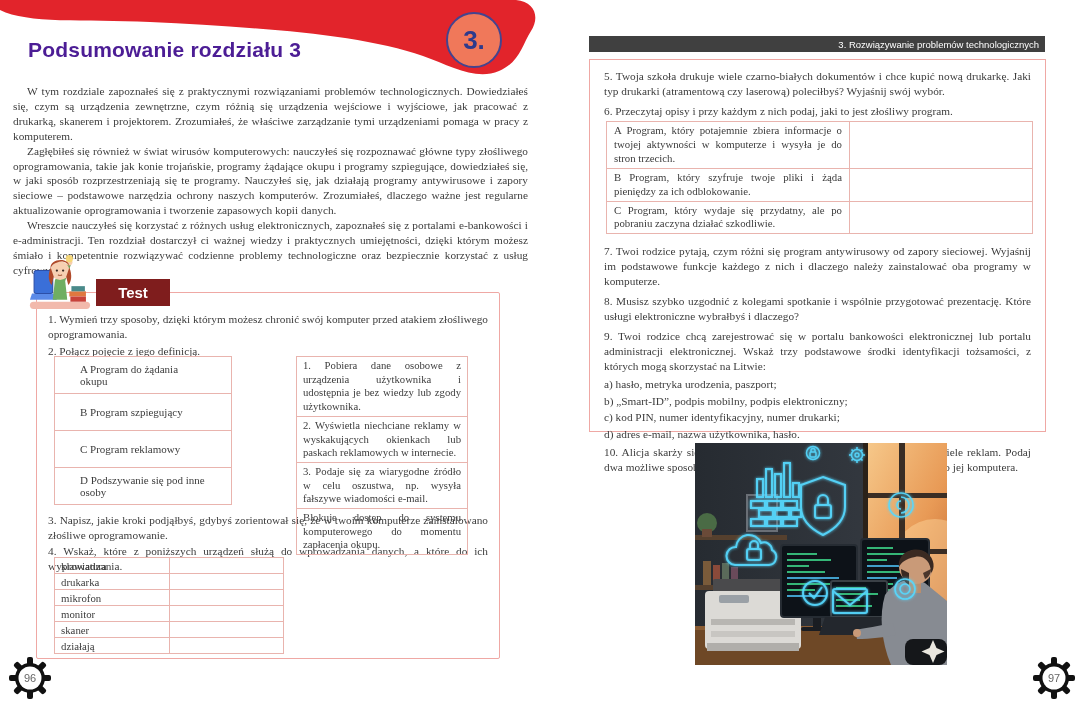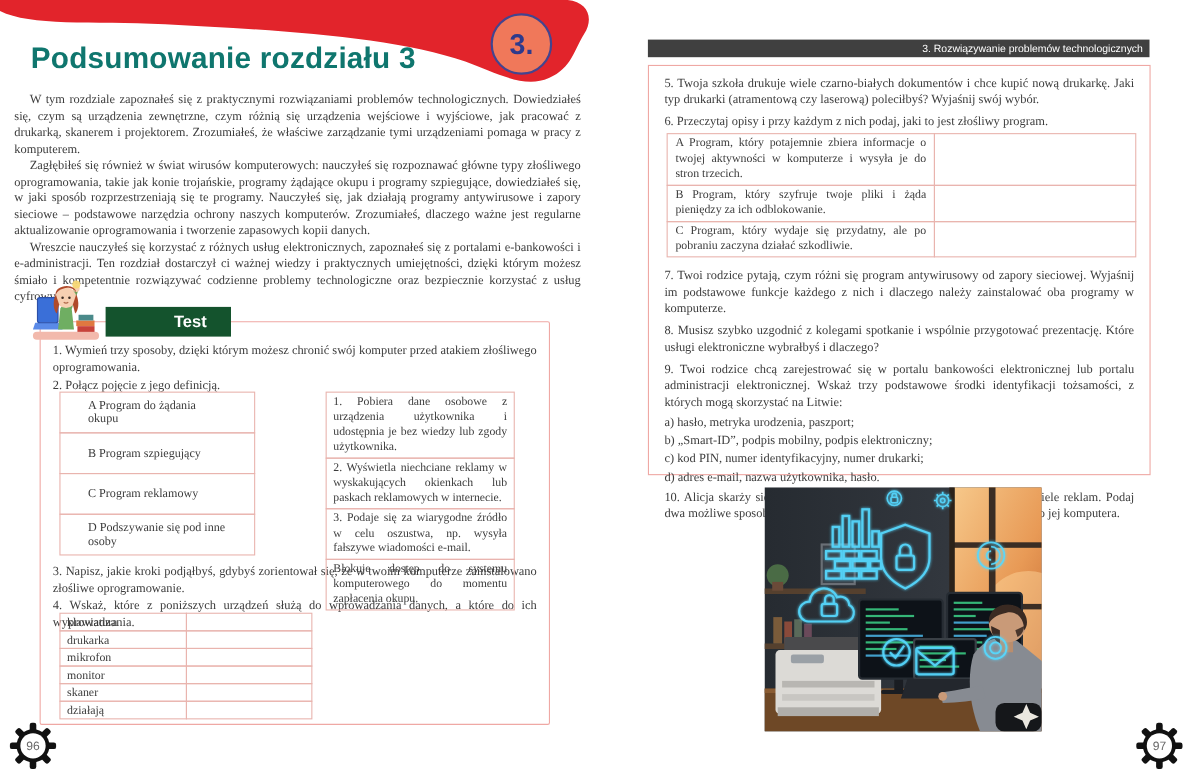--- a/index.html
+++ b/index.html
@@ -5,28 +5,28 @@
   html,body{margin:0;padding:0;background:#fff;}
   .stage{position:relative;width:1080px;height:701px;background:#fff;overflow:hidden;
          font-family:"Liberation Serif",serif;color:#3c3c3c;}
   
   .wave-svg{position:absolute;left:0;top:0;}
   .badge{position:absolute;left:446px;top:12px;width:56px;height:56px;border-radius:50%;
          background:#f0785a;border:2px solid #43448f;box-sizing:border-box;
          display:flex;align-items:center;justify-content:center;
          font-family:"Liberation Sans",sans-serif;font-weight:bold;font-size:26px;color:#2d3a8c;z-index:3;}
   .lp-title{position:absolute;left:28px;top:38px;font-family:"Liberation Sans",sans-serif;
-            font-weight:bold;font-size:27px;color:#0f766e;letter-spacing:.2px;}
+            font-weight:bold;font-size:21px;color:#4c1d95;letter-spacing:.2px;}
   .lp-body{position:absolute;left:13px;top:84px;width:515px;font-size:11.3px;line-height:14.9px;text-align:justify;}
   .lp-body p{margin:0;text-indent:14px;}
   .test-box{position:absolute;left:36px;top:292px;width:464px;height:367px;
             border:1.5px solid #efa8a4;border-radius:2px;box-sizing:border-box;z-index:1;}
-  .test-tab{position:absolute;left:96px;top:279px;width:74px;height:27px;background:#14532d;z-index:2;
+  .test-tab{position:absolute;left:96px;top:279px;width:74px;height:27px;background:#7f1d1d;z-index:2;
             display:flex;align-items:center;justify-content:center;color:#fff;
-            font-family:"Liberation Sans",sans-serif;font-weight:bold;font-size:15px;padding-left:40px;}
+            font-family:"Liberation Sans",sans-serif;font-weight:bold;font-size:15px;}
   .mascot{position:absolute;left:28px;top:254px;z-index:3;}
   .lp-q{position:absolute;font-size:11.3px;line-height:14.6px;text-align:justify;width:440px;left:48px;}
   .match-wrap{position:absolute;left:54px;top:357px;display:flex;gap:64px;z-index:2;}
   .match-col{display:flex;flex-direction:column;}
   .term-cell{width:178px;height:38px;box-sizing:border-box;border:1px solid #e9b4ae;margin-top:-1px;
              display:flex;align-items:center;padding:0 25px;font-size:11px;}
   .def-cell{width:172px;box-sizing:border-box;border:1px solid #e9b4ae;margin-top:-1px;
             padding:2px 6px;font-size:10.7px;line-height:13.7px;text-align:justify;}
   .dev-table{position:absolute;left:54px;top:558px;width:230px;z-index:2;}
   .dev-row{display:flex;margin-top:-1px;}

